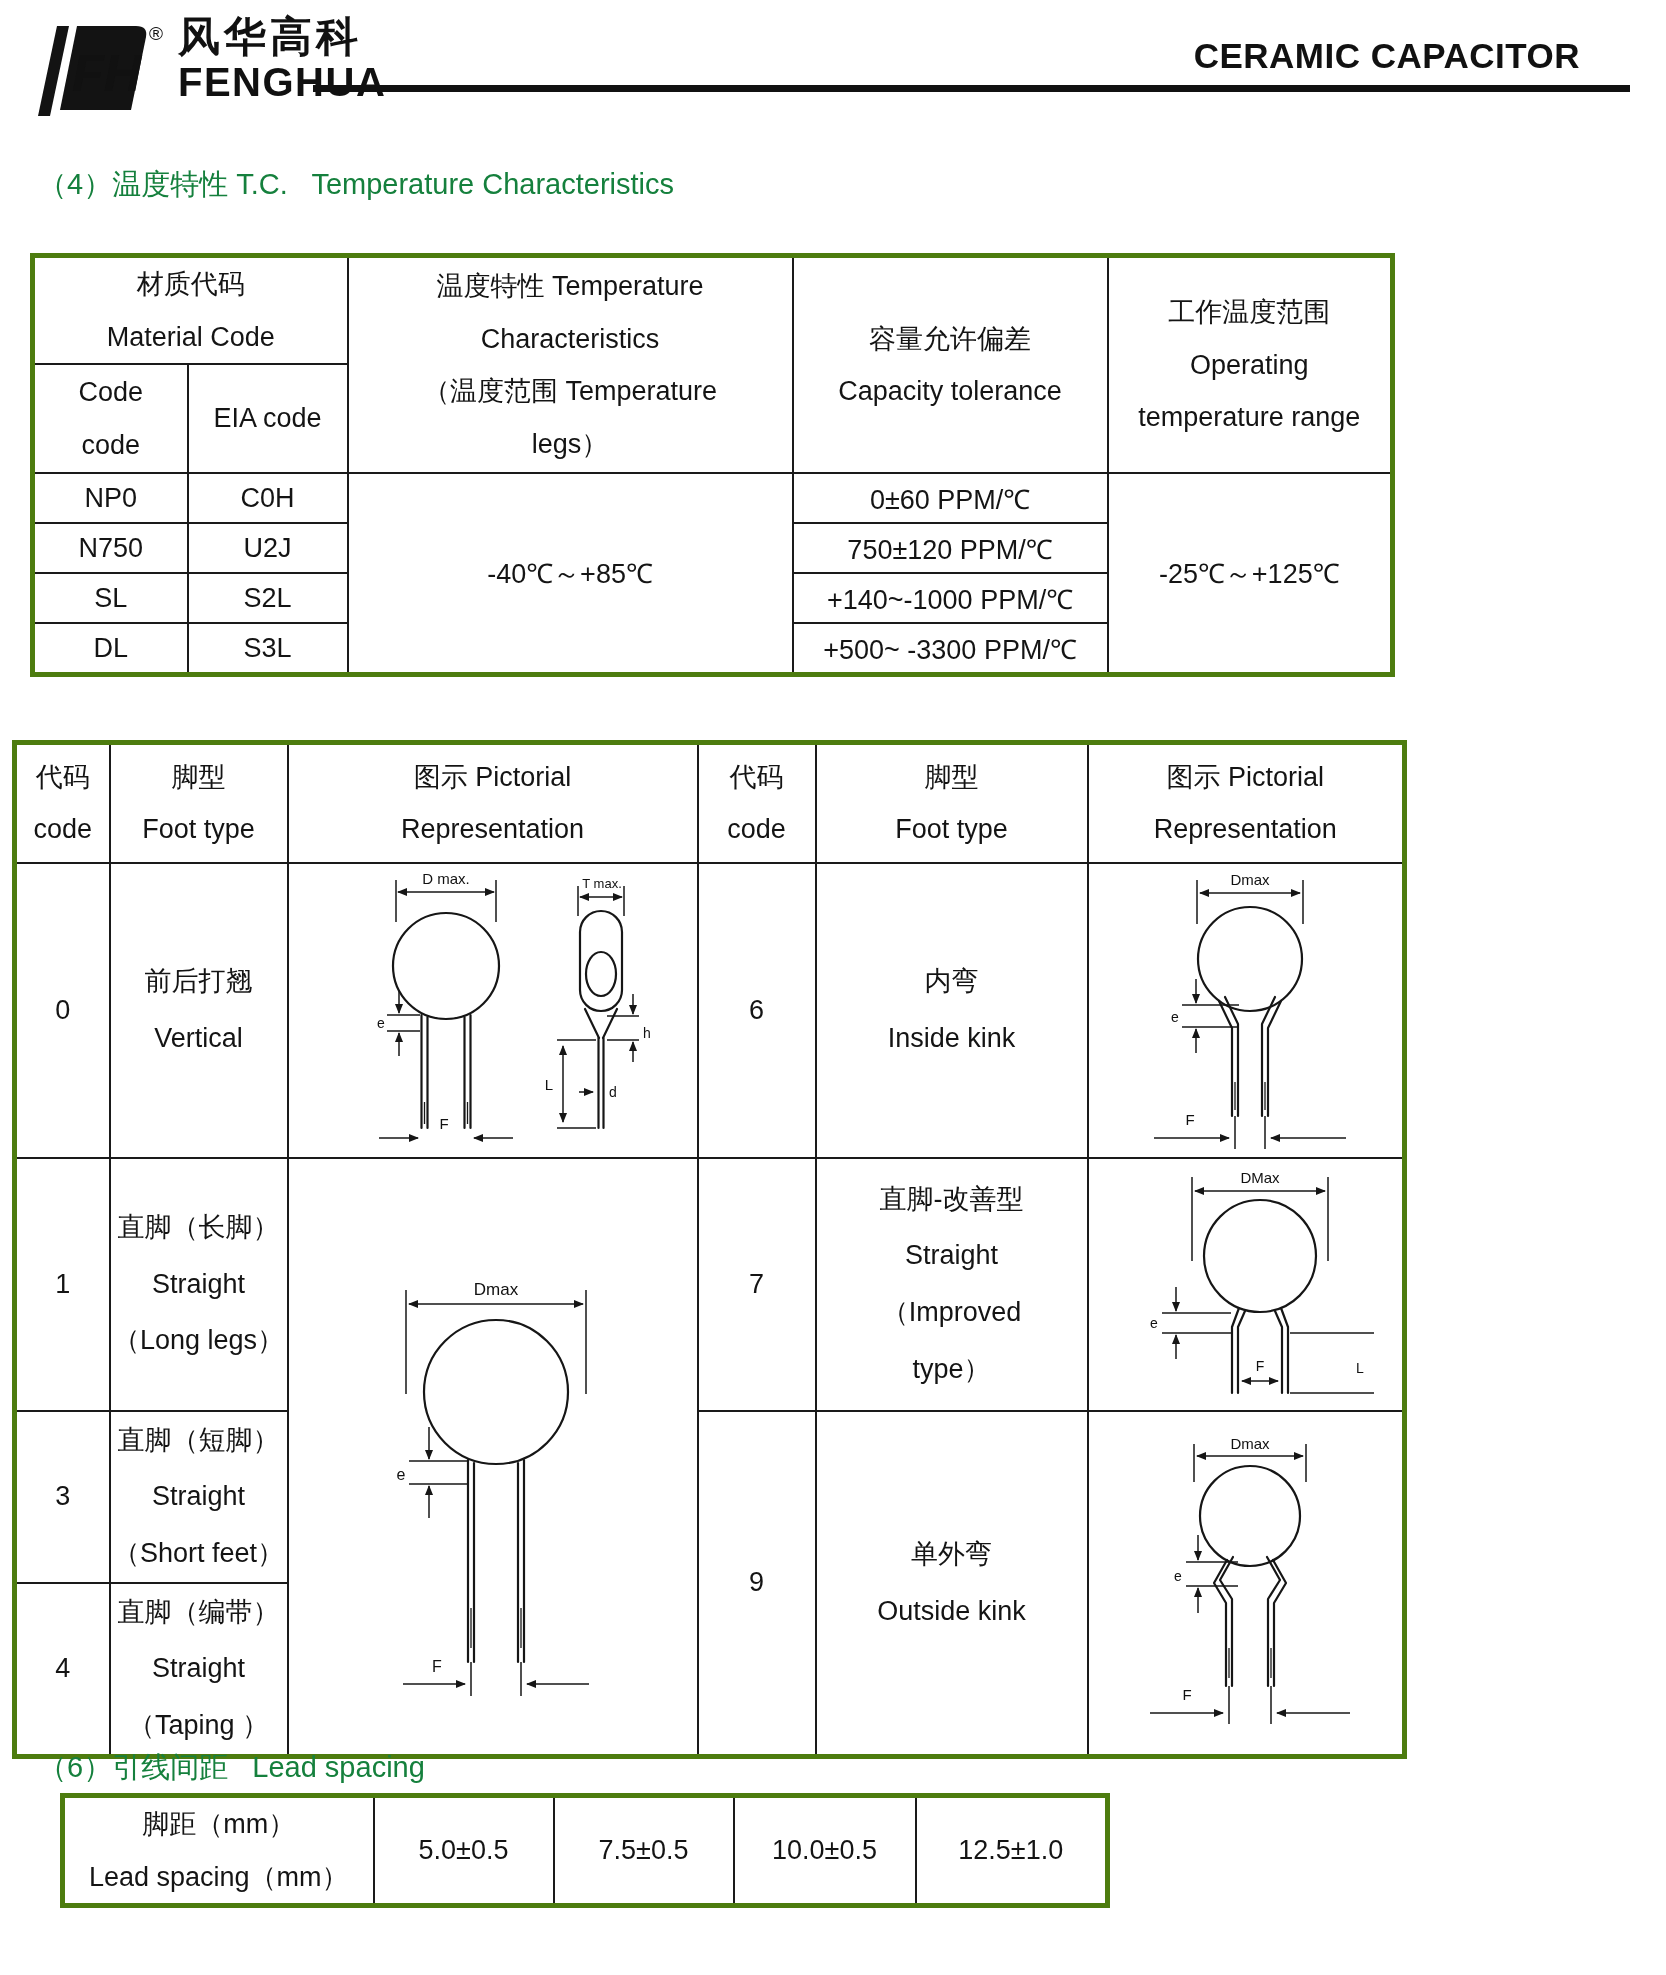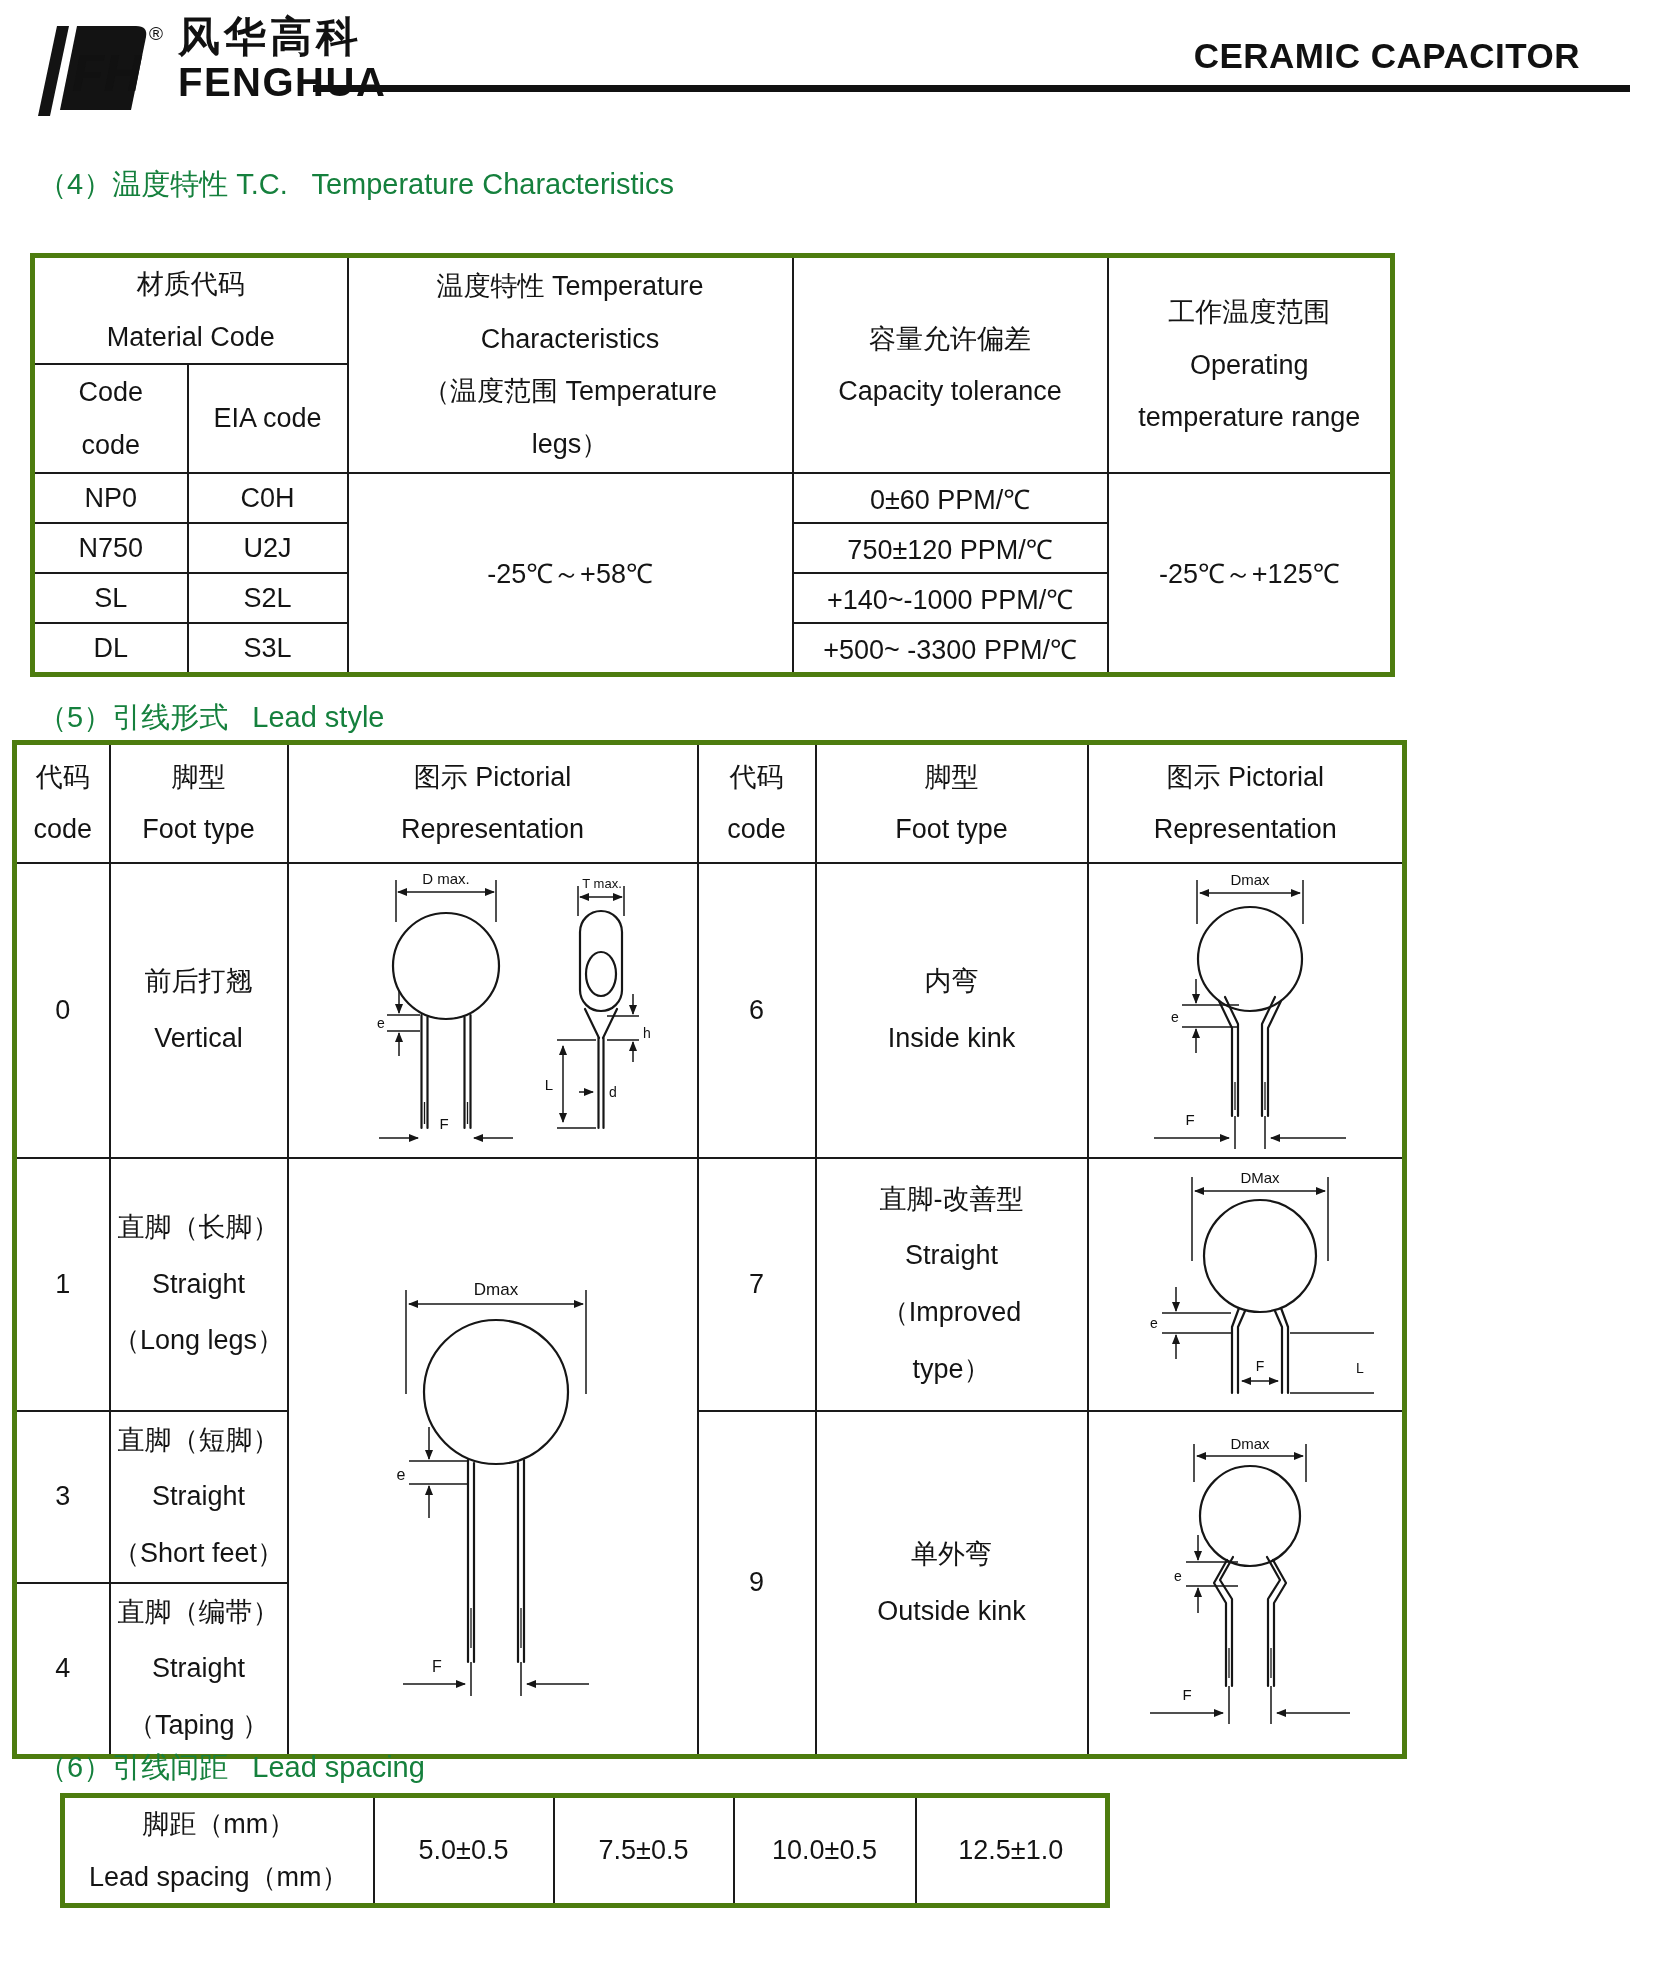--- a/index.html
+++ b/index.html
@@ -97,21 +97,21 @@
     <tr style="height:109px">
       <td>
         <div class="ln">Code</div>
         <div class="ln">code</div>
       </td>
       <td>EIA code</td>
     </tr>
     <tr style="height:50px">
       <td>NP0</td>
       <td>C0H</td>
-      <td rowspan="4">-25℃～+58℃</td>
+      <td rowspan="4">-40℃～+85℃</td>
       <td>0±60 PPM/℃</td>
       <td rowspan="4">-25℃～+125℃</td>
     </tr>
     <tr style="height:50px">
       <td>N750</td>
       <td>U2J</td>
       <td>750±120 PPM/℃</td>
     </tr>
     <tr style="height:50px">
       <td>SL</td>
@@ -119,21 +119,20 @@
       <td>+140~-1000 PPM/℃</td>
     </tr>
     <tr style="height:51px">
       <td>DL</td>
       <td>S3L</td>
       <td>+500~ -3300 PPM/℃</td>
     </tr>
   </tbody>
     </table>
 
-  <div class="heading" style="top:698px;">（5）引线形式   Lead style</div>
 
   <table class="tbl" id="t5" style="left:12px; top:740px; width:1390px;">
     <colgroup>
       <col style="width:95px">
         <col style="width:178px">
         <col style="width:410px">
       <col style="width:118px">
         <col style="width:272px">
         <col style="width:317px">
     </colgroup>

